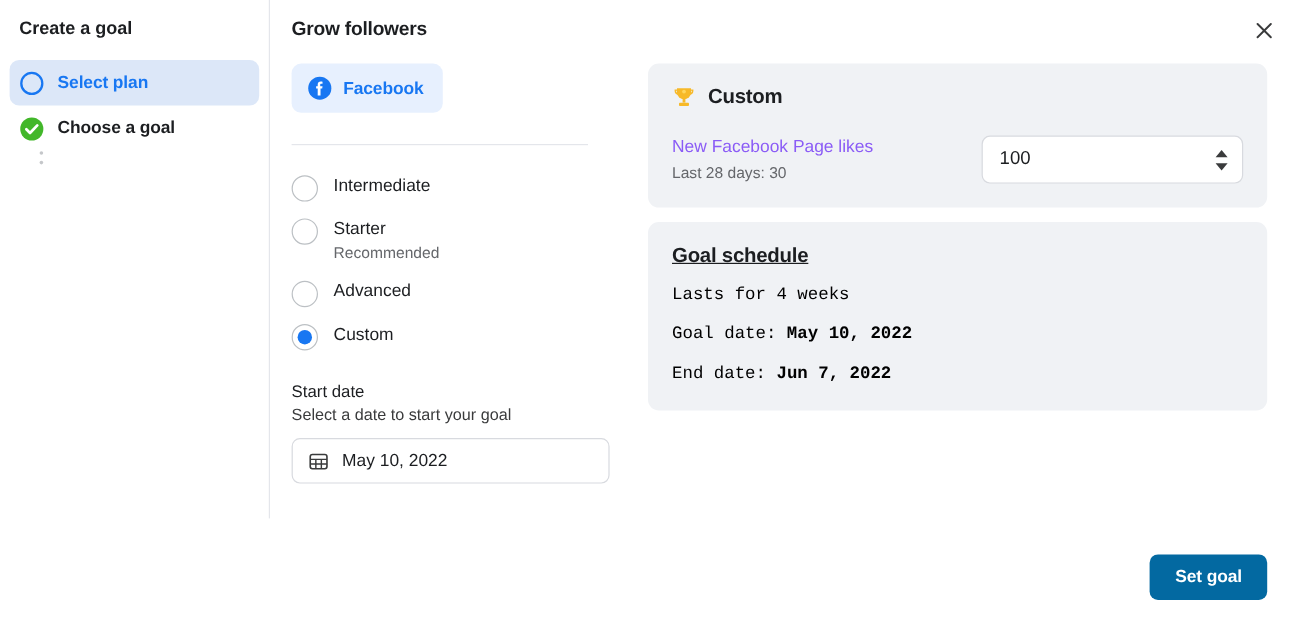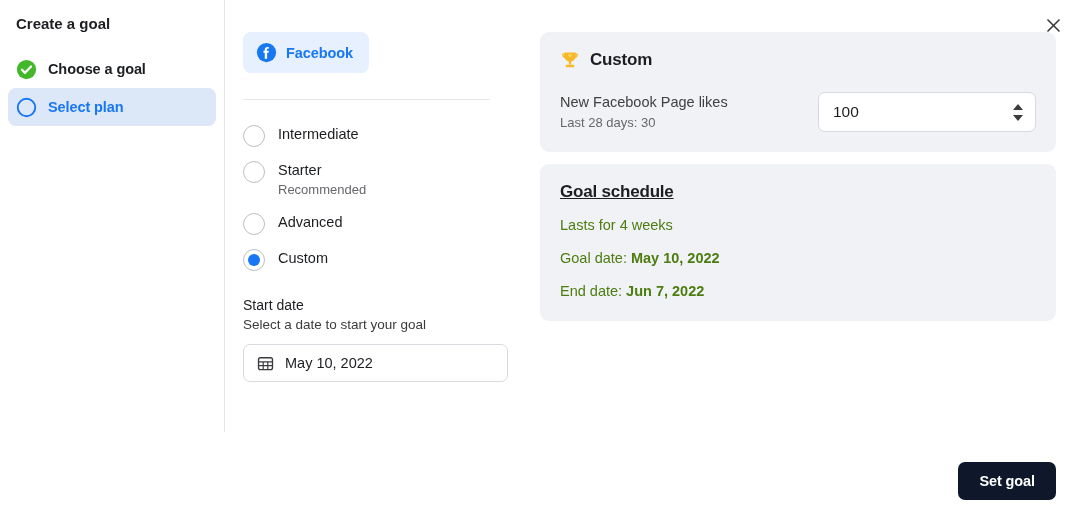--- a/index.html
+++ b/index.html
@@ -270,21 +270,21 @@
   }
 
   .metric-row {
     display: flex;
     align-items: center;
     justify-content: space-between;
     margin-top: 22px;
   }
   .metric-name {
     font-size: 14.5px;
-    color: #404040;
+    color: #8b5cf6;
     line-height: 19px;
   }
   .metric-sub {
     font-size: 13px;
     color: #65676b;
     line-height: 17px;
     margin-top: 2px;
   }
 
   .stepper {
@@ -318,79 +318,81 @@
 
   .schedule-title {
     font-size: 17px;
     font-weight: bold;
     color: #1c1e21;
     letter-spacing: -0.2px;
     text-decoration: underline;
   }
   .schedule-line {
     font-size: 14.5px;
-    color: #4d7c0f;
+    color: #000000;
     line-height: 19px;
     margin-top: 14px;
+    font-family: Liberation Mono, monospace;
   }
   .schedule-line b { font-weight: bold; }
 
   
   .footer {
     position: absolute;
     right: 24px;
     bottom: 18px;
   }
   .primary-btn {
-    background: #0f172a;
+    background: #0369a1;
     color: #ffffff;
     border: none;
     border-radius: 7px;
     font-size: 14.5px;
     font-weight: bold;
     padding: 11px 21px;
     cursor: pointer;
     letter-spacing: -0.1px;
     font-family: "Liberation Sans", sans-serif;
   }
 </style>
 </head>
 <body>
 
 <div class="app">
 
   <aside class="sidebar">
     <div class="sidebar-title">Create a goal</div>
 
     <nav class="steps">
+
+      <div class="step active">
+        <svg class="step-icon" viewBox="0 0 24 24">
+          <circle cx="12" cy="12" r="10" fill="none" stroke="#1877f2" stroke-width="2.2"></circle>
+        </svg>
+        <span class="step-label current">Select plan</span>
+      </div>
 
       <div class="step">
         <svg class="step-icon" viewBox="0 0 24 24">
           <circle cx="12" cy="12" r="11" fill="#42b72a"></circle>
           <path d="M6.8 12.3 L10.3 15.8 L17.2 8.6" fill="none" stroke="#ffffff" stroke-width="2.6" stroke-linecap="round" stroke-linejoin="round"></path>
         </svg>
         <span class="step-label done">Choose a goal</span>
         <span class="connector">
             <i></i>
             <i></i>
           </span>
       </div>
 
-      <div class="step active">
-        <svg class="step-icon" viewBox="0 0 24 24">
-          <circle cx="12" cy="12" r="10" fill="none" stroke="#1877f2" stroke-width="2.2"></circle>
-        </svg>
-        <span class="step-label current">Select plan</span>
-      </div>
-
     </nav>
   </aside>
 
   <section class="main">
 
+    <div class="header-title">Grow followers</div>
 
     <button class="close-btn">
       <svg width="17" height="17" viewBox="0 0 20 20">
         <path d="M3.5 3.5 L16.5 16.5 M16.5 3.5 L3.5 16.5" stroke="#3a3b3c" stroke-width="1.9" stroke-linecap="round"></path>
       </svg>
     </button>
 
     <div class="columns">
 
       <div class="col-left">

